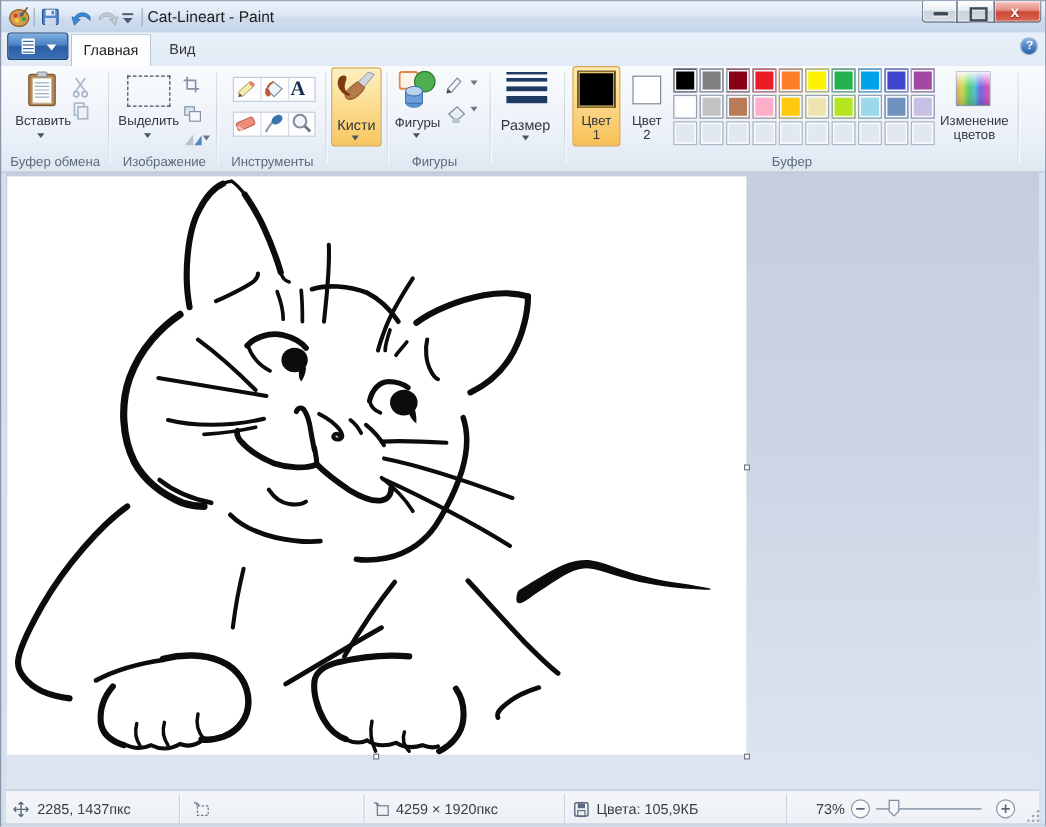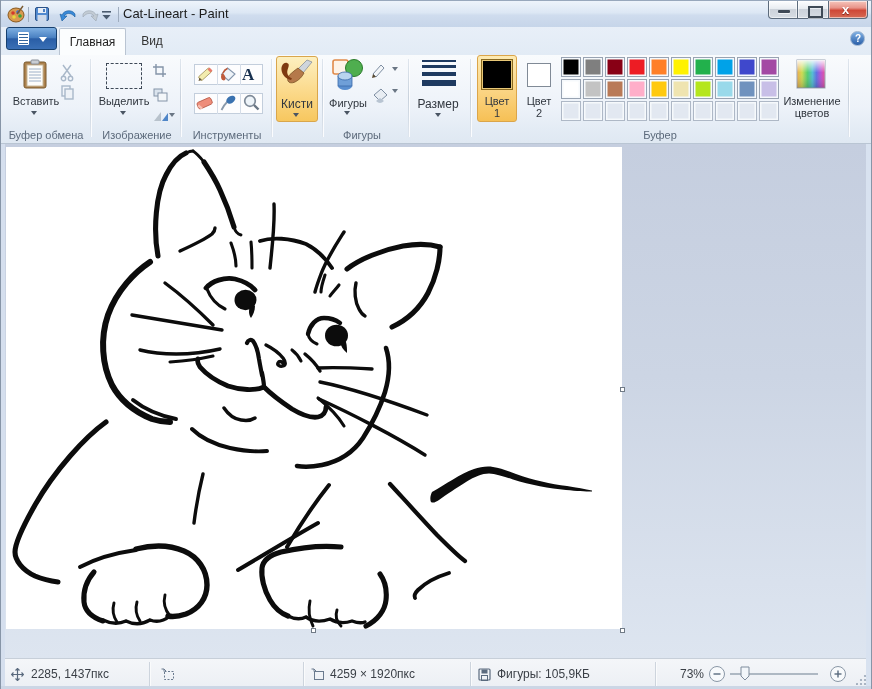--- a/index.html
+++ b/index.html
@@ -380,21 +380,21 @@
 <svg width="15" height="13" style="position:absolute;left:310px;top:9px" stroke="#6a7a8e" fill="none">
 <path d="M4 1 L6 3 M4 1 L4 3.5 M4 1 L1.5 1" stroke-width="1"></path>
 <rect x="4.5" y="3.5" width="9" height="8"></rect>
       </svg>
 <div class="stext" style="left:330px">4259 × 1920пкс</div>
 <svg width="13" height="13" style="position:absolute;left:478px;top:9px">
 <rect x="1" y="1" width="11" height="11" rx="1" fill="none" stroke="#5a6a7e" stroke-width="1.2"></rect>
 <rect x="3.5" y="1.5" width="6" height="4" fill="#5a6a7e"></rect>
         <rect x="3.5" y="7.5" width="6" height="5" fill="none" stroke="#5a6a7e"></rect>
       </svg>
-<div class="stext" style="left:497px">Фигуры: 105,9КБ</div>
+<div class="stext" style="left:497px">Цвета: 105,9КБ</div>
 <div class="stext" style="left:680px">73%</div>
 <svg width="160" height="20" style="position:absolute;left:708px;top:5px">
 <circle cx="9" cy="10" r="7.5" fill="#f8fafc" stroke="#8a97a6"></circle>
         <line x1="5.5" y1="10" x2="12.5" y2="10" stroke="#5a6a7e" stroke-width="1.4"></line>
 <line x1="22" y1="10" x2="110" y2="10" stroke="#98a4b2" stroke-width="1.5"></line>
 <path d="M33 3 h8 v9 l-4 4 l-4 -4 Z" fill="#f2f6fa" stroke="#7e8c9c"></path>
 <circle cx="130" cy="10" r="7.5" fill="#f8fafc" stroke="#8a97a6"></circle>
         <line x1="126.5" y1="10" x2="133.5" y2="10" stroke="#5a6a7e" stroke-width="1.4"></line>
         <line x1="130" y1="6.5" x2="130" y2="13.5" stroke="#5a6a7e" stroke-width="1.4"></line>
 </svg>

